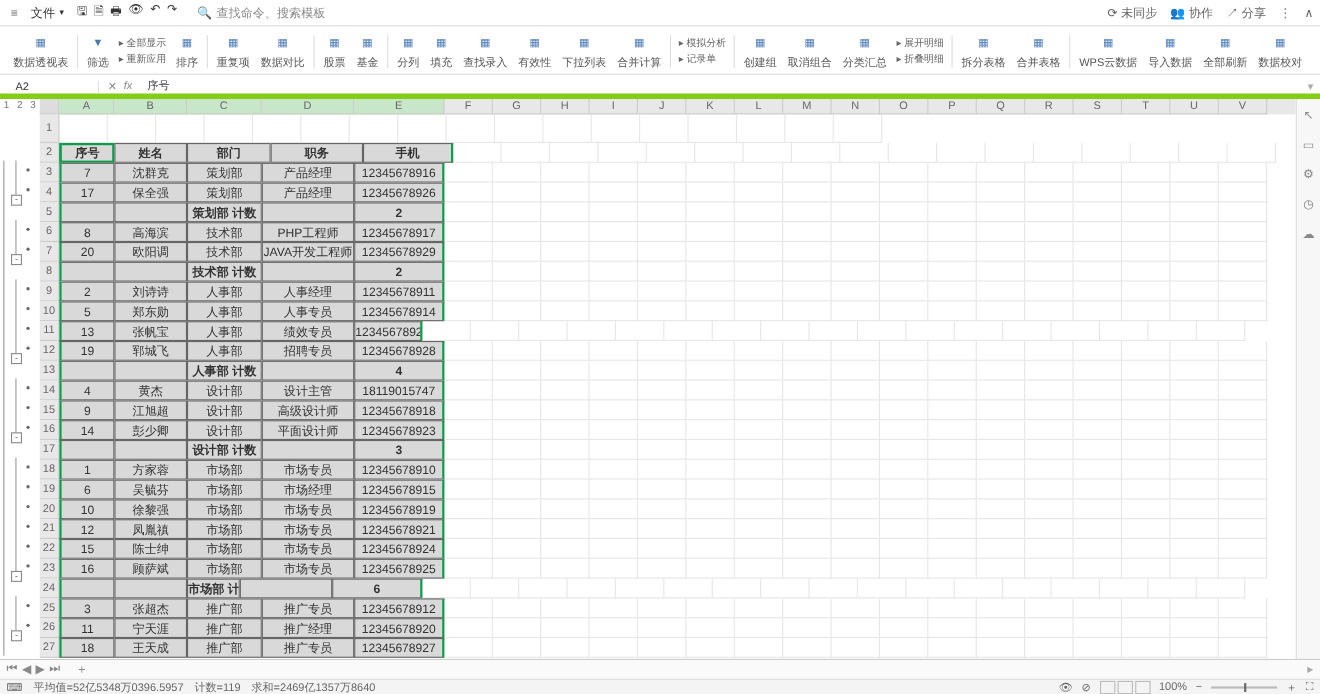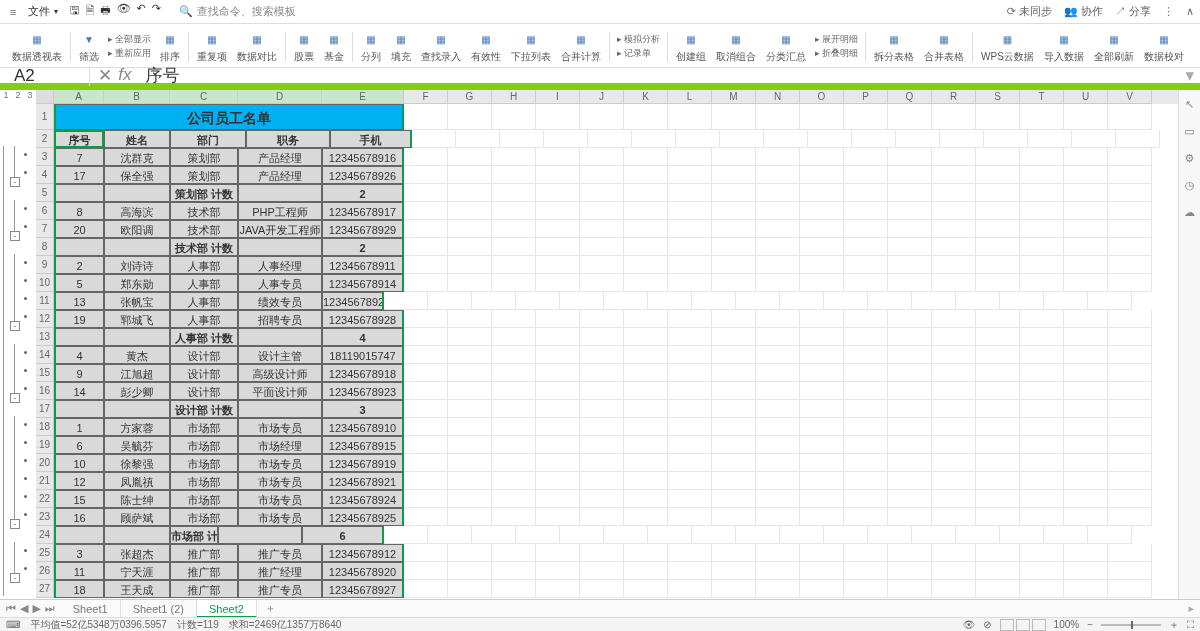--- a/index.html
+++ b/index.html
@@ -12,21 +12,21 @@
 .menubar .tab{cursor:pointer;padding:2px 2px;}
 .menubar .tab.active{background:#0a9e4b;color:#fff;border-radius:3px;padding:2px 8px;}
 .menubar .search{margin-left:14px;display:flex;align-items:center;gap:4px;color:#888;}
 .menubar .right{margin-left:auto;display:flex;gap:12px;align-items:center;color:#666;}
 .ribbon{height:44px;display:flex;align-items:center;padding:2px 8px 0 8px;gap:2px;border-bottom:1px solid #ddd;}
 .ribbon .grp{display:flex;flex-direction:column;align-items:center;justify-content:center;gap:1px;padding:0 4px;height:100%;font-size:10px;color:#555;}
 .ribbon .grp .ic{width:20px;height:20px;display:flex;align-items:center;justify-content:center;color:#4a7ab5;}
 .ribbon .sub{display:flex;flex-direction:column;gap:1px;font-size:9px;color:#666;padding:0 3px;}
 .ribbon .sub span{white-space:nowrap;}
 .divider{width:1px;height:30px;background:#ddd;margin:0 2px;}
-.name-fx{height:22px;display:flex;align-items:center;border-bottom:7px solid #84cc16;font-size:17px;}
+.name-fx{height:22px;display:flex;align-items:flex-end;border-bottom:5px solid #84cc16;font-size:10px;}
 .name-fx .nb{width:90px;padding:0 14px;border-right:1px solid #ddd;}
 .name-fx .fx-icons{display:flex;gap:6px;padding:0 8px;color:#888;}
 .name-fx .formula{flex:1;padding:0 6px;}
 .outline-area{position:absolute;left:0;top:90px;bottom:28px;width:36px;}
 .outline-head{height:12px;display:flex;font-size:9px;color:#777;}
 .outline-head span{width:12px;text-align:center;}
 .outline-body{position:absolute;top:12px;left:0;right:0;bottom:0;}
 .ol-vline{position:absolute;width:1px;background:#999;}
 .ol-box{position:absolute;width:10px;height:10px;border:1px solid #888;font-size:8px;text-align:center;line-height:8px;background:#fff;color:#555;}
 .ol-dot{position:absolute;width:3px;height:3px;background:#666;border-radius:50%;}
@@ -272,21 +272,20 @@
       <div class="ch" style="width: 44px;">Q</div>
       <div class="ch" style="width: 44px;">R</div>
       <div class="ch" style="width: 44px;">S</div>
       <div class="ch" style="width: 44px;">T</div>
       <div class="ch" style="width: 44px;">U</div>
       <div class="ch" style="width: 44px;">V</div>
     </div>
   <div class="rows" id="rows">
       <div class="row title-row" style="height: 26px;">
         <div class="rh" style="height: 26px; line-height: 26px;">1</div>
-        <div class="cell green-border-left green-border-right" style="width: 350px; height: 26px; line-height: 26px;">公司员工名单</div>
         <div class="empty-cell" style="width: 44px; height: 26px;"></div>
         <div class="empty-cell" style="width: 44px; height: 26px;"></div>
         <div class="empty-cell" style="width: 44px; height: 26px;"></div>
         <div class="empty-cell" style="width: 44px; height: 26px;"></div>
         <div class="empty-cell" style="width: 44px; height: 26px;"></div>
         <div class="empty-cell" style="width: 44px; height: 26px;"></div>
         <div class="empty-cell" style="width: 44px; height: 26px;"></div>
         <div class="empty-cell" style="width: 44px; height: 26px;"></div>
         <div class="empty-cell" style="width: 44px; height: 26px;"></div>
         <div class="empty-cell" style="width: 44px; height: 26px;"></div>
@@ -959,25 +958,20 @@
   <span>☁</span>
 </div>
 
 <div class="sheet-tabs">
   <div class="nav">
     <span>⏮</span>
     <span>◀</span>
     <span>▶</span>
     <span>⏭</span>
   </div>
-  <div id="sheettabs" style="display:flex;">
-      <div class="stab">Sheet1</div>
-      <div class="stab">Sheet1 (2)</div>
-      <div class="stab active">Sheet2</div>
-    </div>
   <span class="add">＋</span>
   <span style="margin-left:auto;padding:0 6px;color:#aaa;">▸</span>
 </div>
 
 <div class="status">
   <span>⌨</span>
   <span style="margin-left:10px;">平均值=52亿5348万0396.5957</span>
   <span style="margin-left:10px;">计数=119</span>
   <span style="margin-left:10px;">求和=2469亿1357万8640</span>
   <div class="right">

